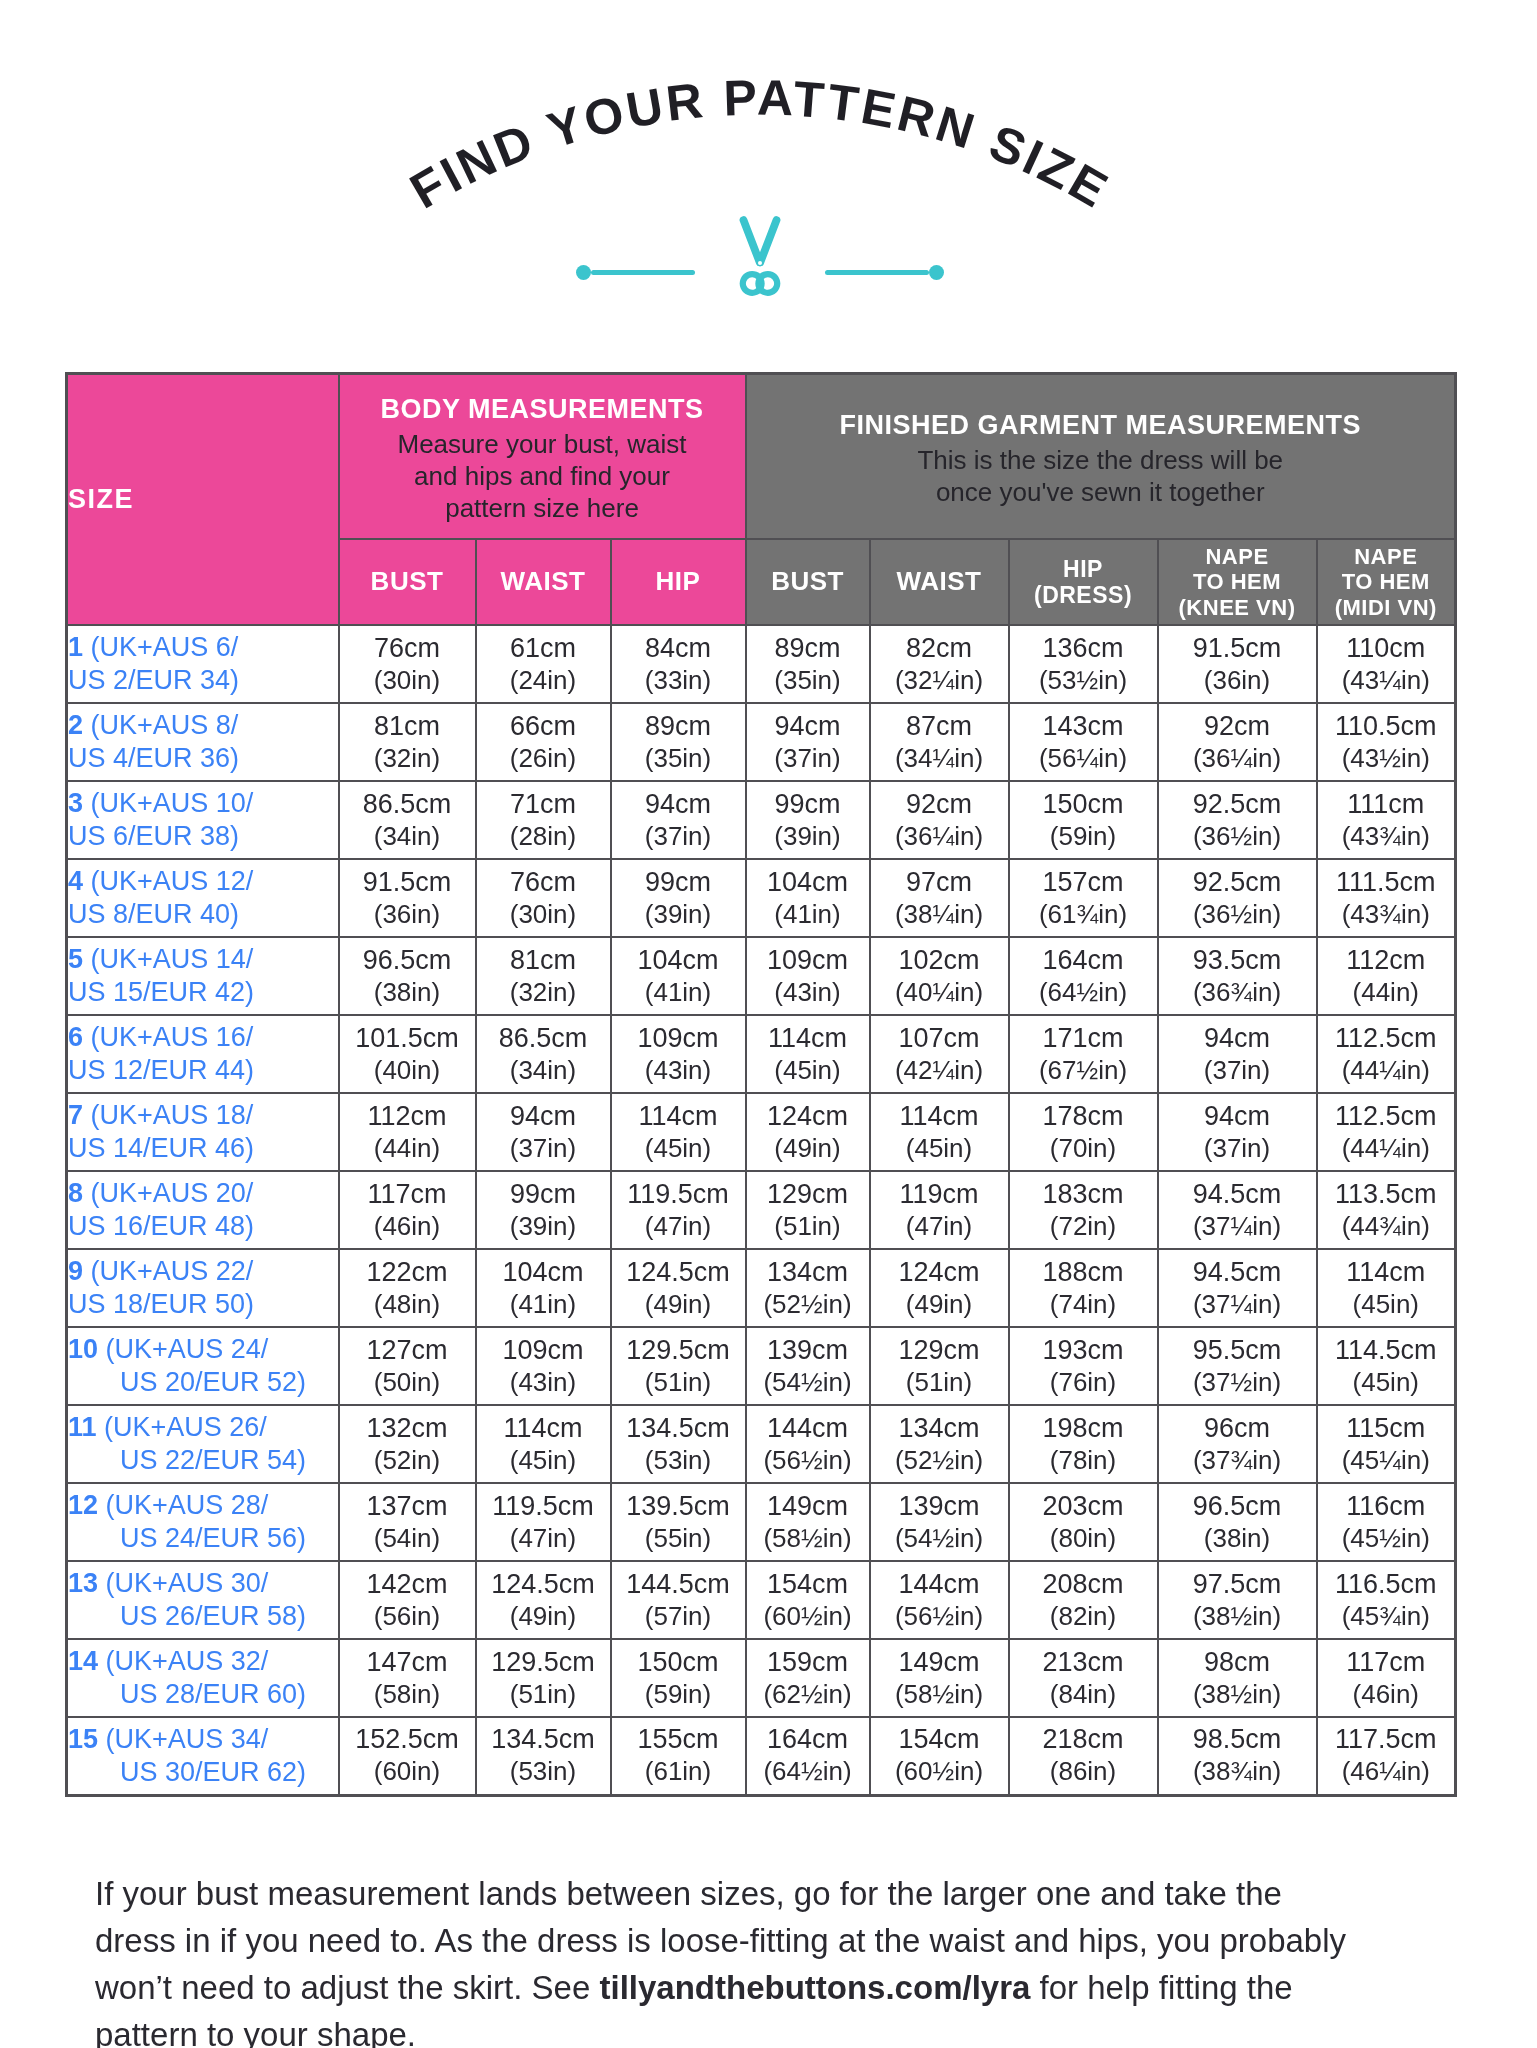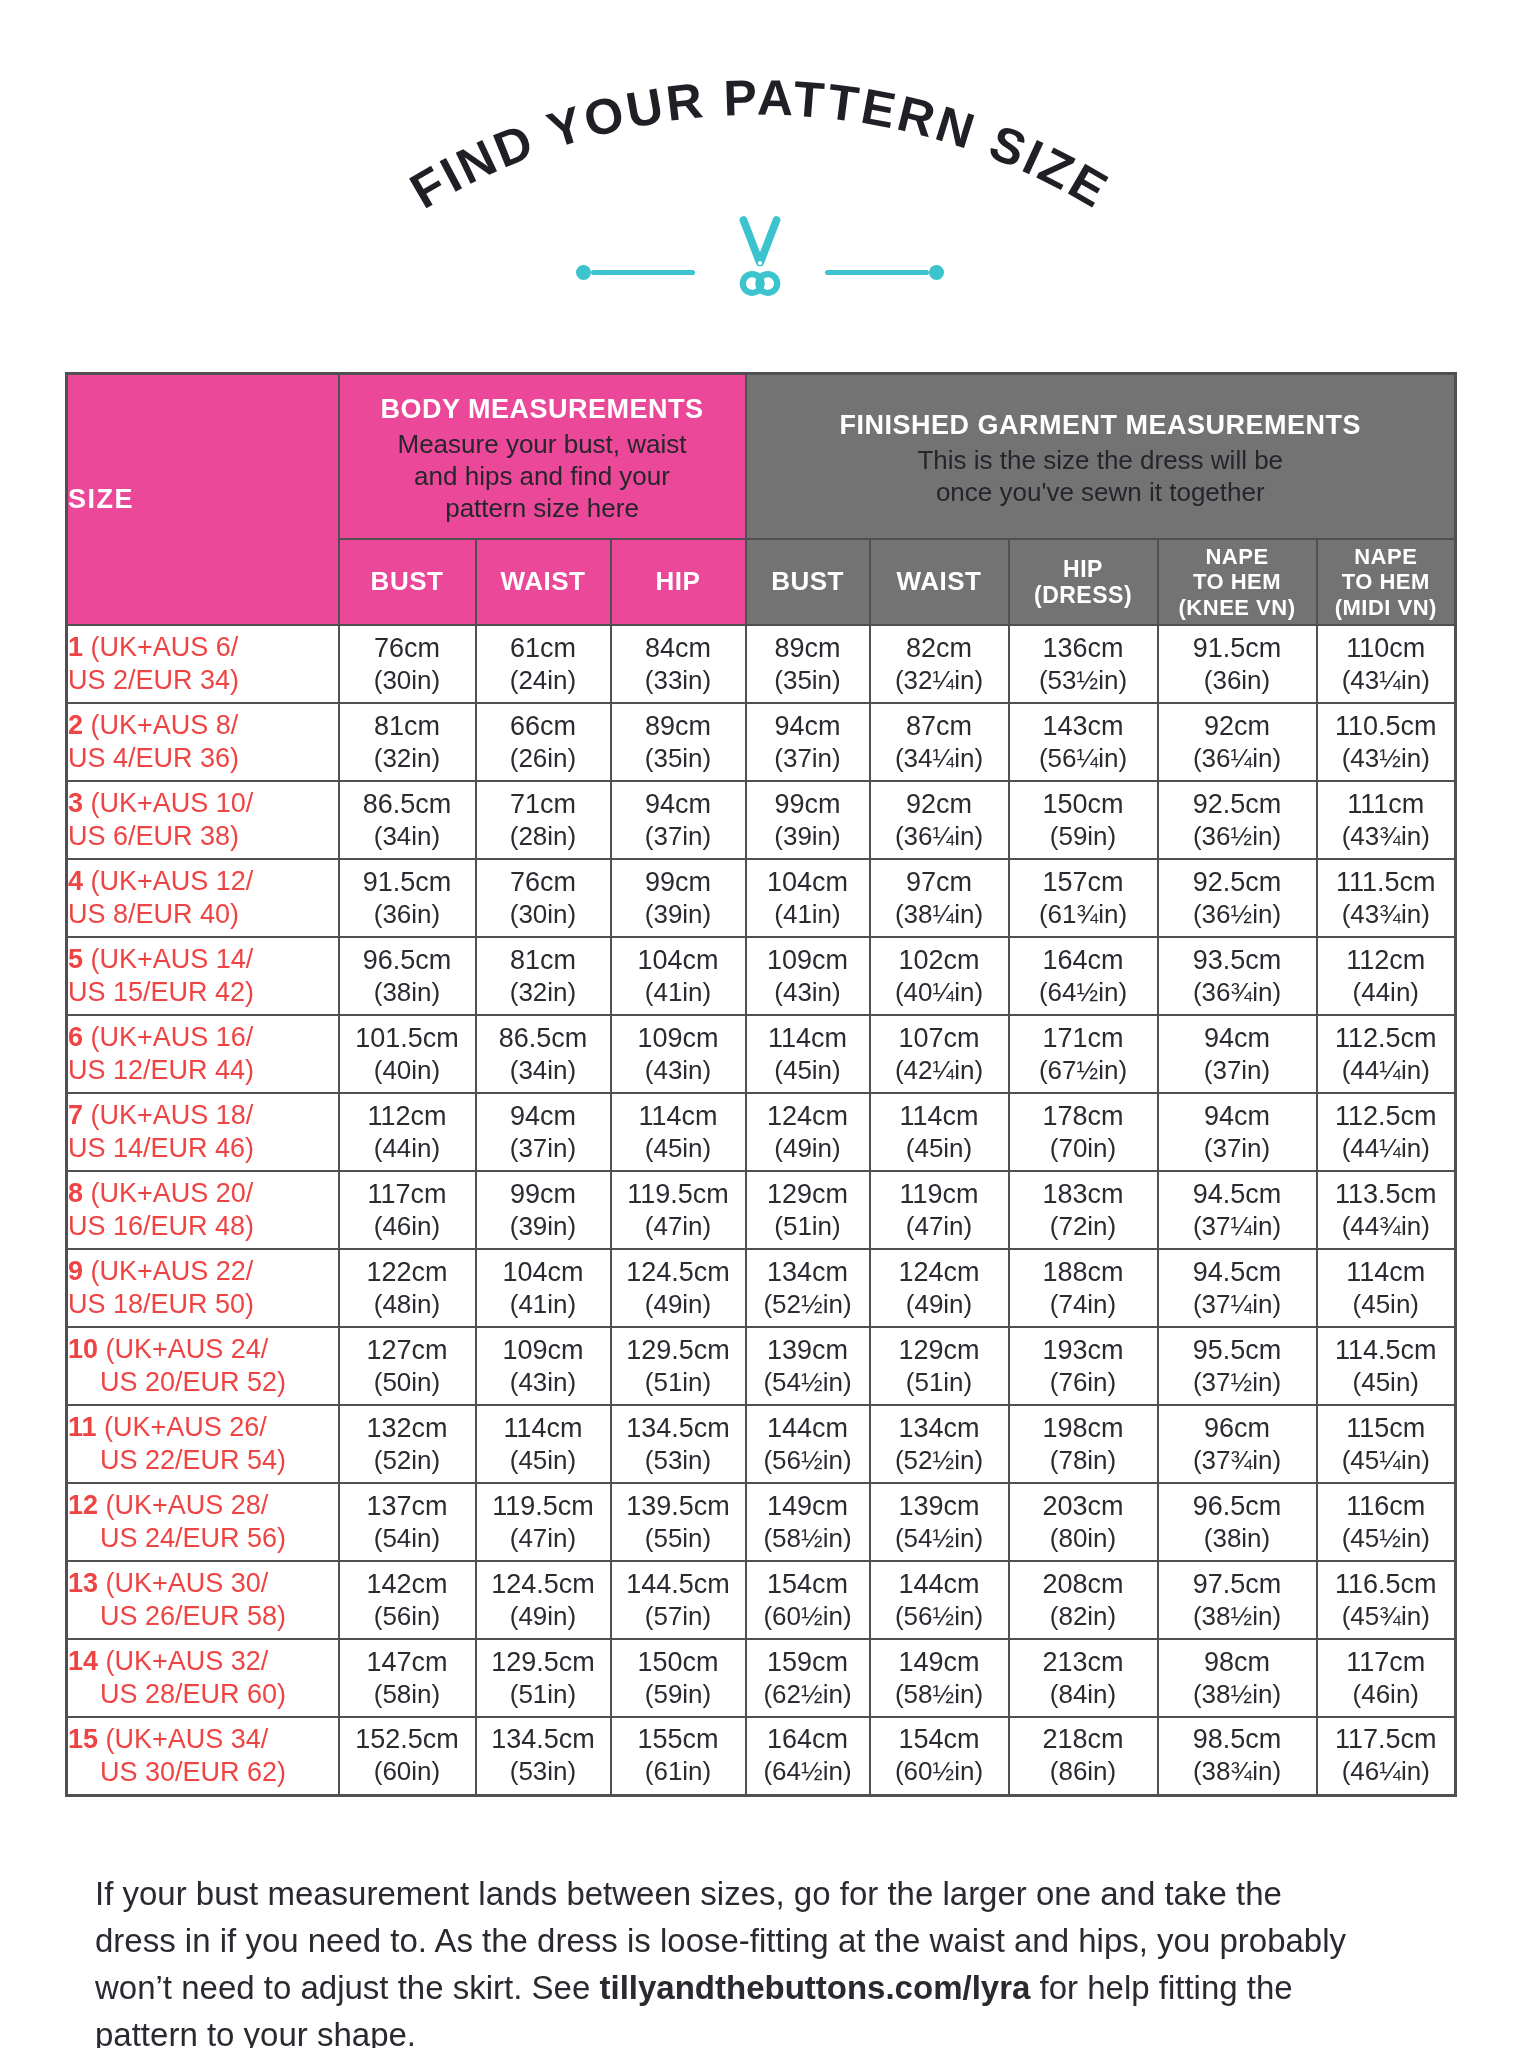--- a/index.html
+++ b/index.html
@@ -27,24 +27,24 @@
   .size-head{color:#fff;font-size:27px;font-weight:700;letter-spacing:1.5px;text-align:left;}
   .g-title{color:#fff;font-size:27px;font-weight:700;text-align:center;letter-spacing:.5px;margin:6px 0 4px;}
   .g-sub{color:#26252b;font-size:26px;font-weight:400;text-align:center;line-height:1.22;white-space:pre-line;}
   .sub-col{color:#fff;font-weight:700;text-align:center;font-size:26px;letter-spacing:.5px;white-space:pre-line;line-height:1.15;}
   .sub-col.small{font-size:22px;}
   .sub-col.mid{font-size:23px;}
 
   tbody tr{height:78px;background:#fff;}
   td.val{text-align:center;font-size:27px;line-height:1.18;color:#2b2a30;}
   td.val .in{font-size:26px;}
-  th.c-size{text-align:left;font-weight:400;font-size:27px;line-height:1.22;padding-left:15px;color:#ef4444;}
+  th.c-size{text-align:left;font-weight:400;font-size:27px;line-height:1.22;padding-left:15px;color:#3b82f6;}
   th.c-size b{font-weight:700;}
   .sl2{}
-  .sl2w{padding-left:32px;}
+  .sl2w{padding-left:52px;}
 
   
   .note{position:absolute;left:95px;top:1838px;width:1255px;
         font-size:33px;line-height:1.42;color:#2a2930;}
   .note b{font-weight:700;}
 </style>
 </head>
 <body>
 
 <div class="page">

